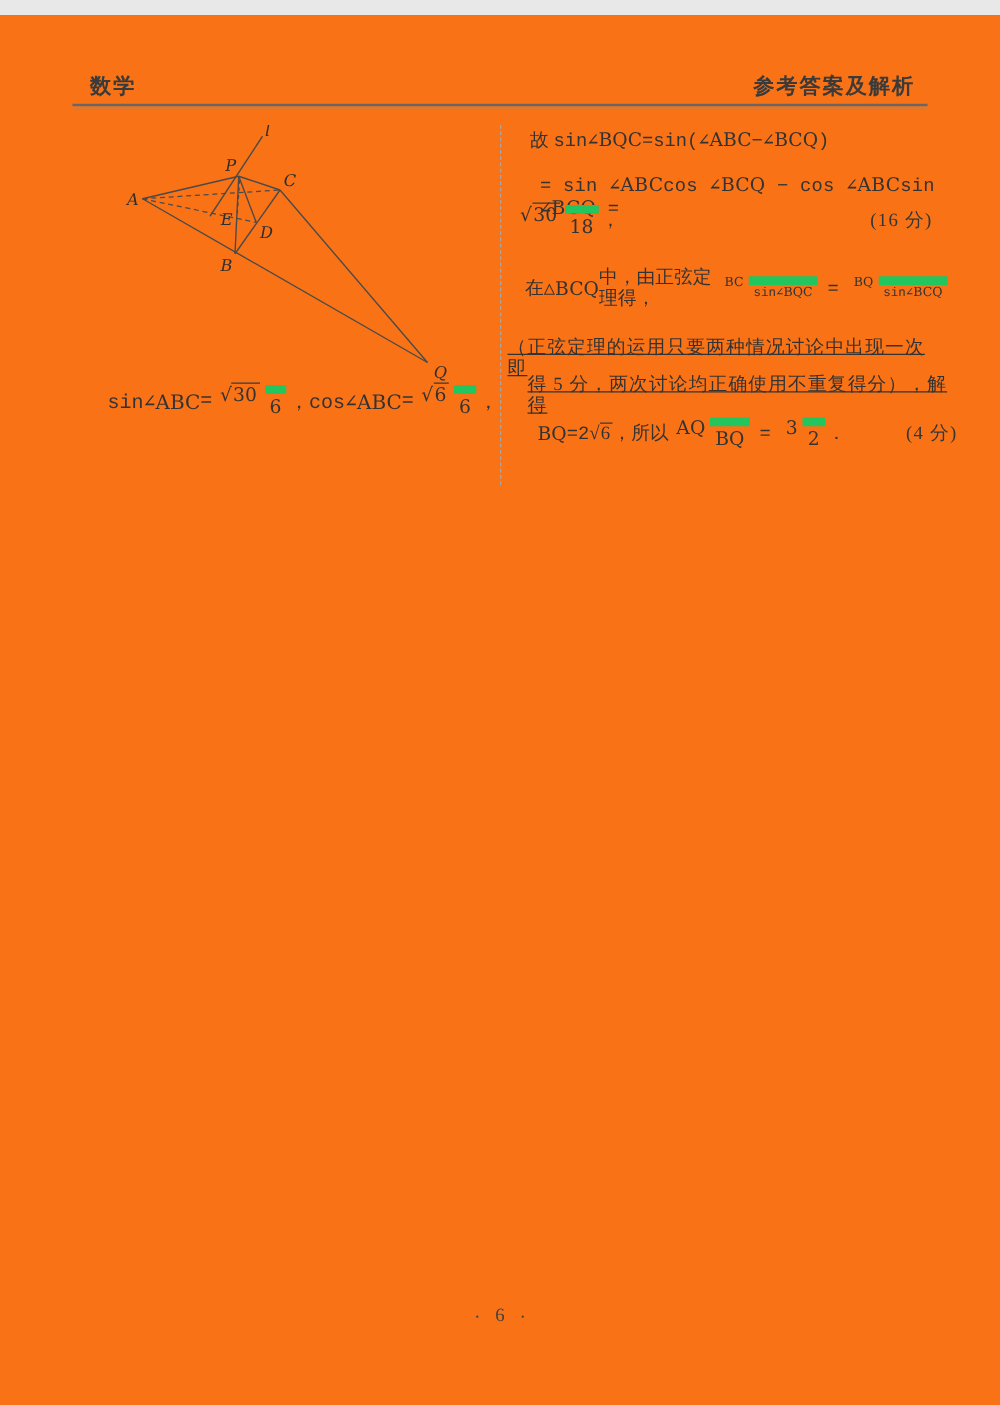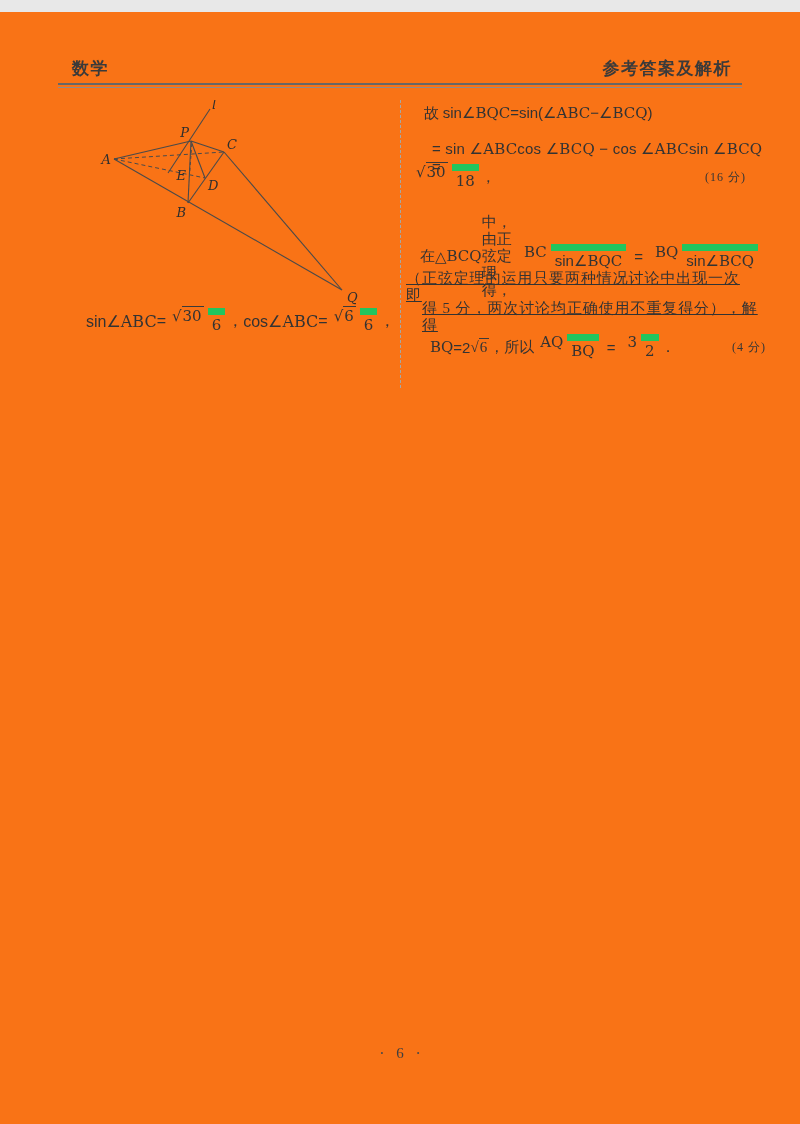--- a/index.html
+++ b/index.html
@@ -17,48 +17,48 @@
   .divider{position:absolute;left:400px;top:88px;height:288px;width:0;border-left:1.5px dashed #a6a6a6;}
 
   
   .fig{position:absolute;left:60px;top:88px;}
   .fig text{font-family:"DejaVu Serif",serif;font-style:italic;font-size:13px;fill:#2e2e2e;}
   .fig line{stroke:#4a4a4a;stroke-width:1.1;fill:none;}
   .fig line.dash{stroke-dasharray:4 3;stroke-width:1;}
   .fig line.dash2{stroke-dasharray:3 3;stroke-width:1;}
 
   
-  .rm{font-family:Liberation Sans, sans-serif;}
+  .rm{font-family:Liberation Mono, monospace;}
   .it{font-family:"DejaVu Serif",serif;}
   .frac{display:inline-flex;vertical-align:middle;text-align:center;
         font-family:"DejaVu Serif",serif;margin:0 2px;}
   .frac .num{display:block;padding:0 4px 1px;line-height:1.15;}
   .frac .den{display:block;border-top:7px solid #22c55e;padding:1px 4px 0;line-height:1.2;}
   .sqrt{white-space:nowrap;}
   .sqrt .rad{border-top:1px solid #3a3a3a;padding:0 2px 0 1px;}
 
   
   .given{position:absolute;left:86px;top:296px;font-size:16px;display:flex;align-items:center;color:#333;}
   .given .frac{font-size:15px;}
 
   
   .sol{position:absolute;left:406px;top:0;width:340px;font-size:15px;color:#333;}
   .sl{position:absolute;left:0;width:100%;line-height:17px;}
   .cnline{letter-spacing:0.9px;text-decoration:underline;}
   .l1{top:92px;padding-left:18px;}
   .l2{top:128px;padding-left:26px;letter-spacing:0.2px;}
   .l3{top:152px;display:flex;align-items:center;justify-content:space-between;padding-left:4px;}
   .l4{top:202px;display:flex;align-items:center;padding-left:14px;}
-  .l4 .frac{font-size:15px;text-align:right;}
+  .l4 .frac{font-size:10px;text-align:right;}
   .l5{top:258px;}
   .l6{top:288px;padding-left:16px;}
   .l7{top:322px;display:flex;align-items:center;justify-content:space-between;padding-left:24px;}
   .grp{display:inline-flex;align-items:center;}
   .frac-eq{margin:0 6px;}
-  .score{font-size:12px;letter-spacing:1px;padding-right:4px;color:#363636;}
+  .score{font-size:15px;letter-spacing:1px;padding-right:4px;color:#363636;}
 
   
   .footer{position:absolute;top:1033px;left:0;width:800px;display:flex;justify-content:center;
           align-items:center;gap:13px;font-size:15px;color:#3f3f3f;}
   .pgdot{font-size:8px;color:#4a4a4a;}
 </style>
 </head>
 <body>
 
 <div class="page">

